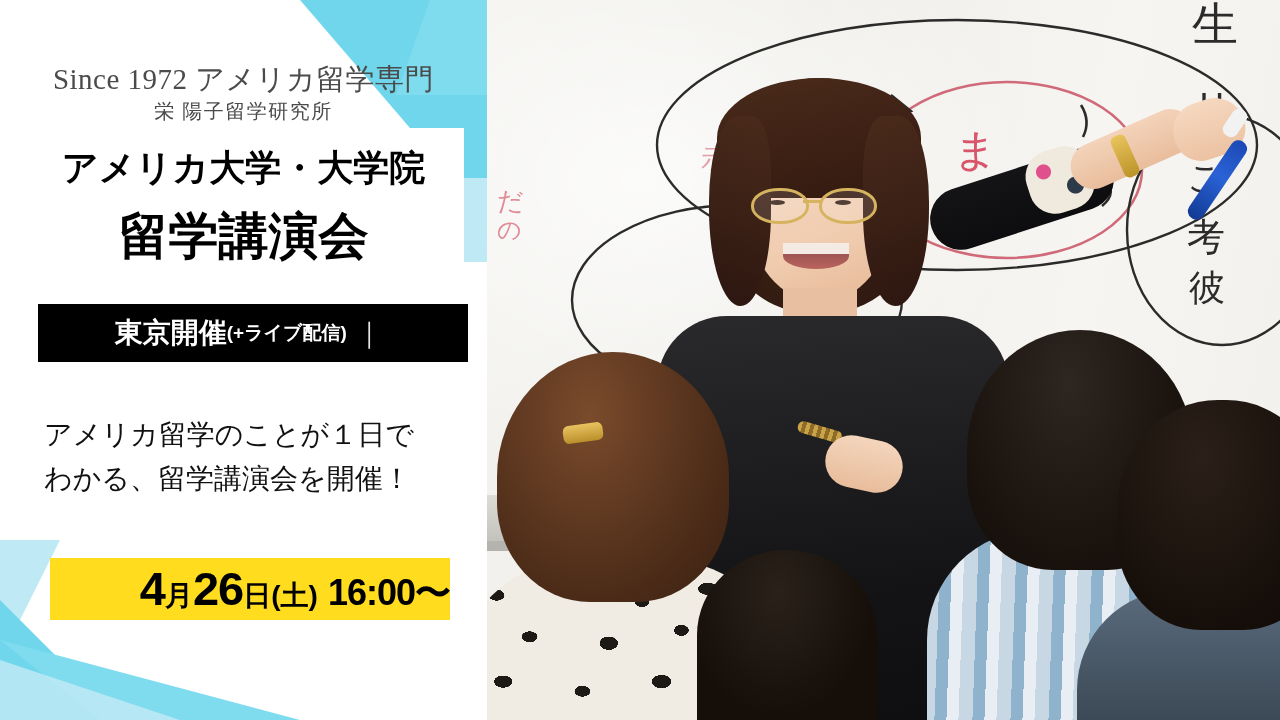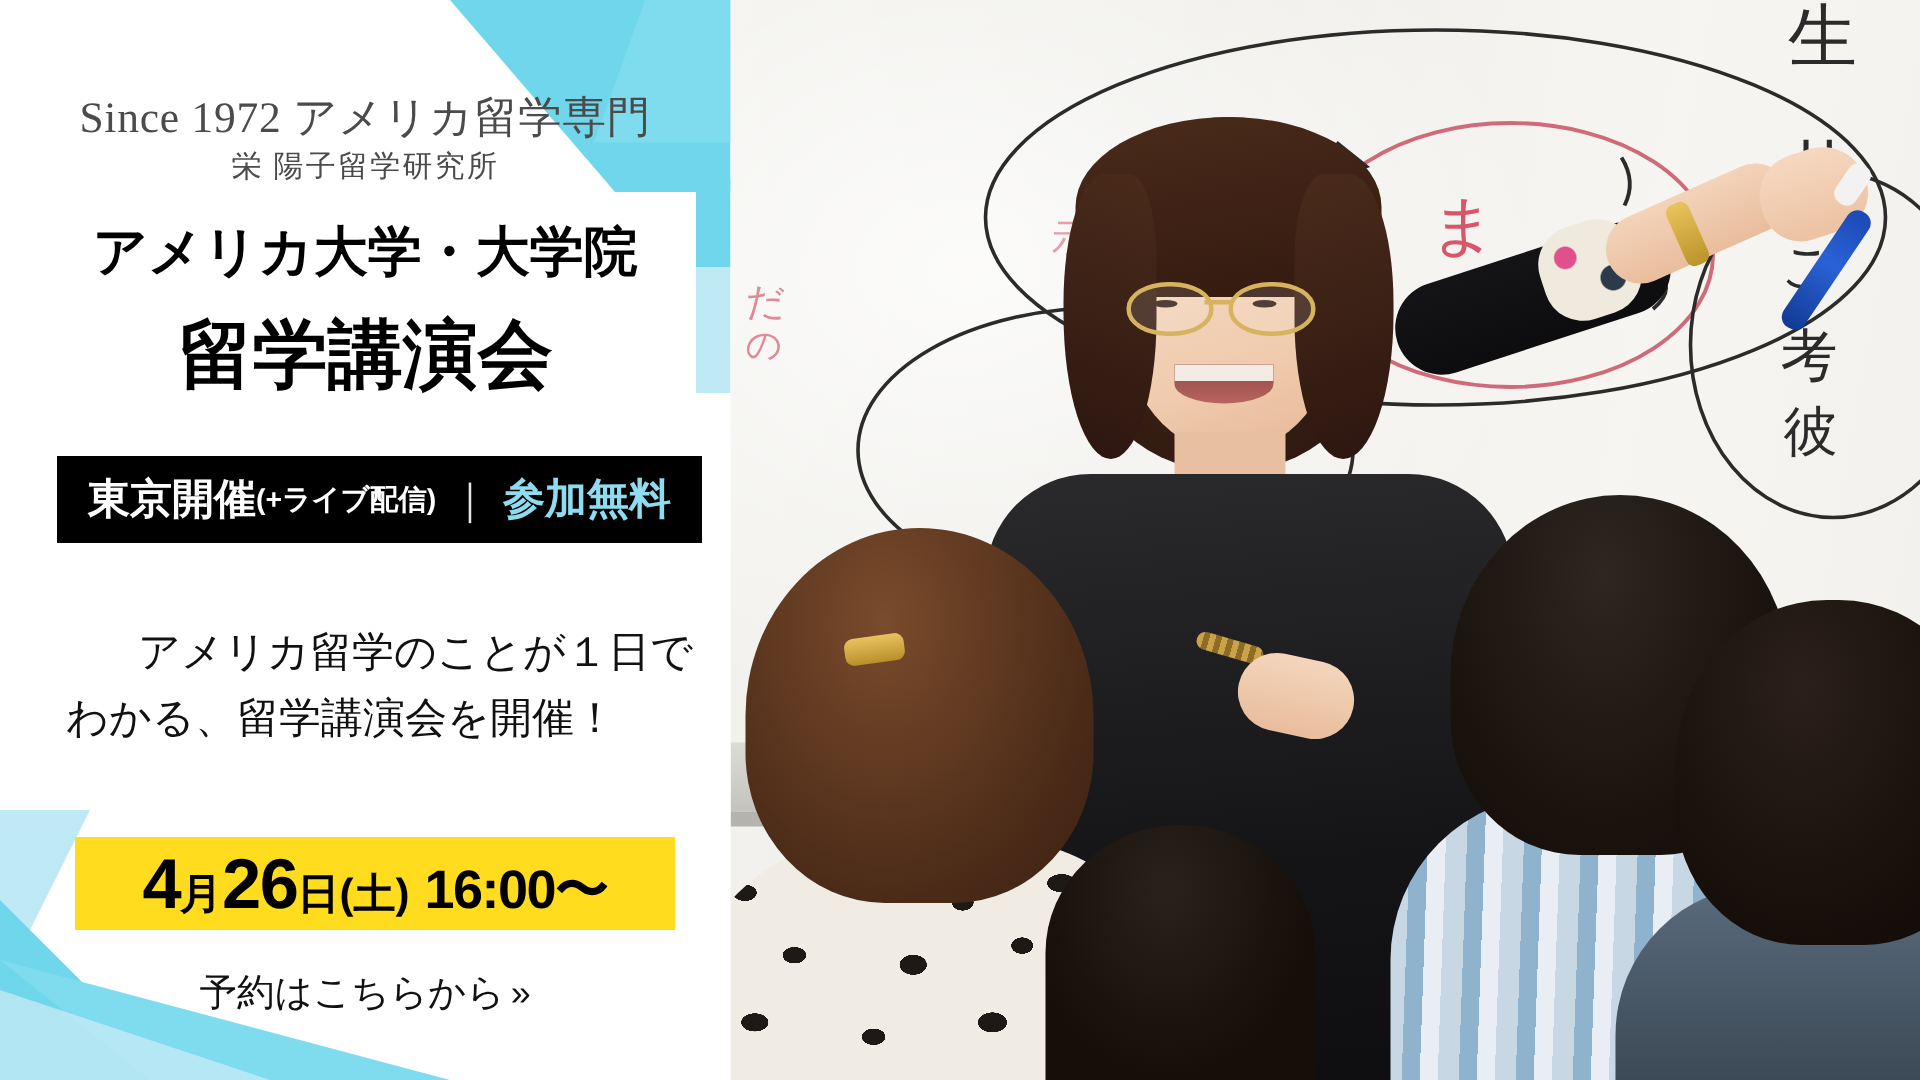--- a/index.html
+++ b/index.html
@@ -134,25 +134,25 @@
 
   .black-bar{position:absolute;left:38px;top:304px;width:430px;height:58px;background:#000;
       display:flex;align-items:center;justify-content:center;}
   .bb-main{color:#fff;font-weight:bold;font-size:28px;letter-spacing:0;}
   .bb-sub{color:#fff;font-weight:bold;font-size:19px;}
   .bb-div{color:#fff;font-weight:normal;font-size:27px;margin:0 9px;opacity:.9;}
   .bb-free{color:#8fdcf0;font-weight:bold;font-size:28px;}
 
   .body-txt{position:absolute;left:0;top:412px;width:487px;color:#111;line-height:1.5;}
   .body-txt .b1{display:block;font-size:25px;padding-left:48px;}
-  .body-txt .b2{display:block;font-size:28px;padding-left:44px;margin-top:2px;margin-left:48px;}
+  .body-txt .b2{display:block;font-size:28px;padding-left:44px;margin-top:2px;}
   .body-txt .b3{display:block;font-size:28px;padding-left:44px;margin-top:2px;}
 
   .date-bar{position:absolute;left:50px;top:558px;width:400px;height:62px;background:#FFDC1E;
-      display:flex;align-items:center;justify-content:center;}
+      display:flex;align-items:center;justify-content:flex-end;}
   .db{color:#000;font-weight:bold;white-space:nowrap;}
   .db .big{font-size:47px;letter-spacing:-1px;}
   .db .sm{font-size:28px;}
   .db .time{font-size:36px;margin-left:10px;letter-spacing:-1px;}
 
   .cta{position:absolute;left:0;top:645px;width:487px;text-align:center;color:#111;font-size:25px;}
   .cta .arrow{font-size:24px;margin-left:4px;}
 </style>
 </head>
 <body>
@@ -264,33 +264,29 @@
 
       <div class="h1">
         <span class="t1">アメリカ大学・大学院</span>
         <span class="t2">留学講演会</span>
       </div>
 
       <div class="black-bar">
         <span class="bb-main">東京開催</span>
         <span class="bb-sub">(+ライブ配信)</span>
         <span class="bb-div">｜</span>
-        <span class="bb-free">参加無料</span>
       </div>
 
       <div class="body-txt">
         <span class="b2">アメリカ留学のことが１日で</span>
         <span class="b3">わかる、留学講演会を開催！</span>
       </div>
 
       <div class="date-bar">
         <span class="db">
           <span class="big">4</span><span class="sm">月</span><span class="big">26</span><span class="sm">日(土)</span><span class="time">16:00〜</span>
         </span>
       </div>
 
-      <div class="cta">
-        <span>予約はこちらから</span><span class="arrow">»</span>
-      </div>
 
     </div>
   </div>
 </div>
 
 </body></html>

